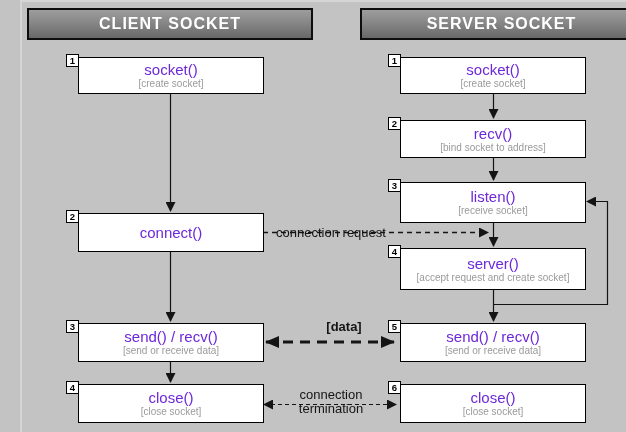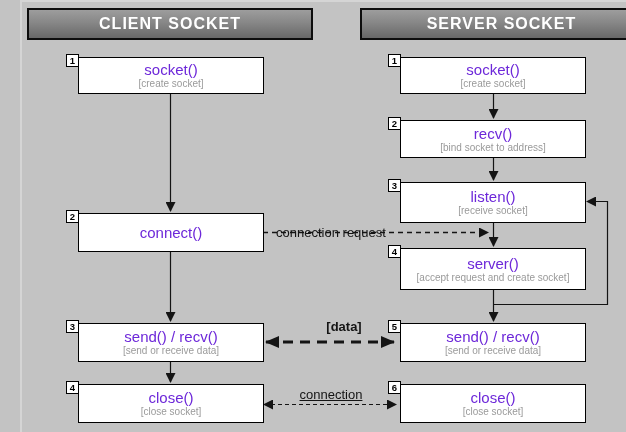--- a/index.html
+++ b/index.html
@@ -65,21 +65,21 @@
   .lbl {
     position: absolute;
     color: #141414;
     font-size: 13px;
     text-align: center;
     line-height: 14px;
   }
   .lbl-req  { left: 246px; top: 226px; width: 130px; }
   .lbl-data { left: 294px; top: 320px; width: 60px; font-weight: bold; }
   .lbl-term { left: 269px; top: 388px; width: 84px; }
-  .lbl span { display: block; text-decoration: underline; }
+  .lbl span { display: block; }
 </style>
 </head>
 <body>
 
 <div class="canvas">
 
   <svg class="wires" viewBox="0 0 626 432" xmlns="http://www.w3.org/2000/svg">
     <defs>
       <marker id="ah" markerUnits="userSpaceOnUse" markerWidth="10" markerHeight="10" viewBox="0 0 10 10" refX="9" refY="5" orient="auto-start-reverse">
         <path d="M0 0 L10 5 L0 10 z" fill="#141414"></path>
@@ -155,15 +155,16 @@
   <div class="fbox" style="left:380px; top:384px; width:184px; height:37px;">
     <div class="tab">6</div>
     <div class="t">close()</div>
     <div class="s">[close socket]</div>
   </div>
 
   <div class="lbl lbl-req">connection request</div>
   <div class="lbl lbl-data">[data]</div>
   <div class="lbl lbl-term">
     <span>connection</span>
+    <span>termination</span>
   </div>
 
 </div>
 
 </body></html>

